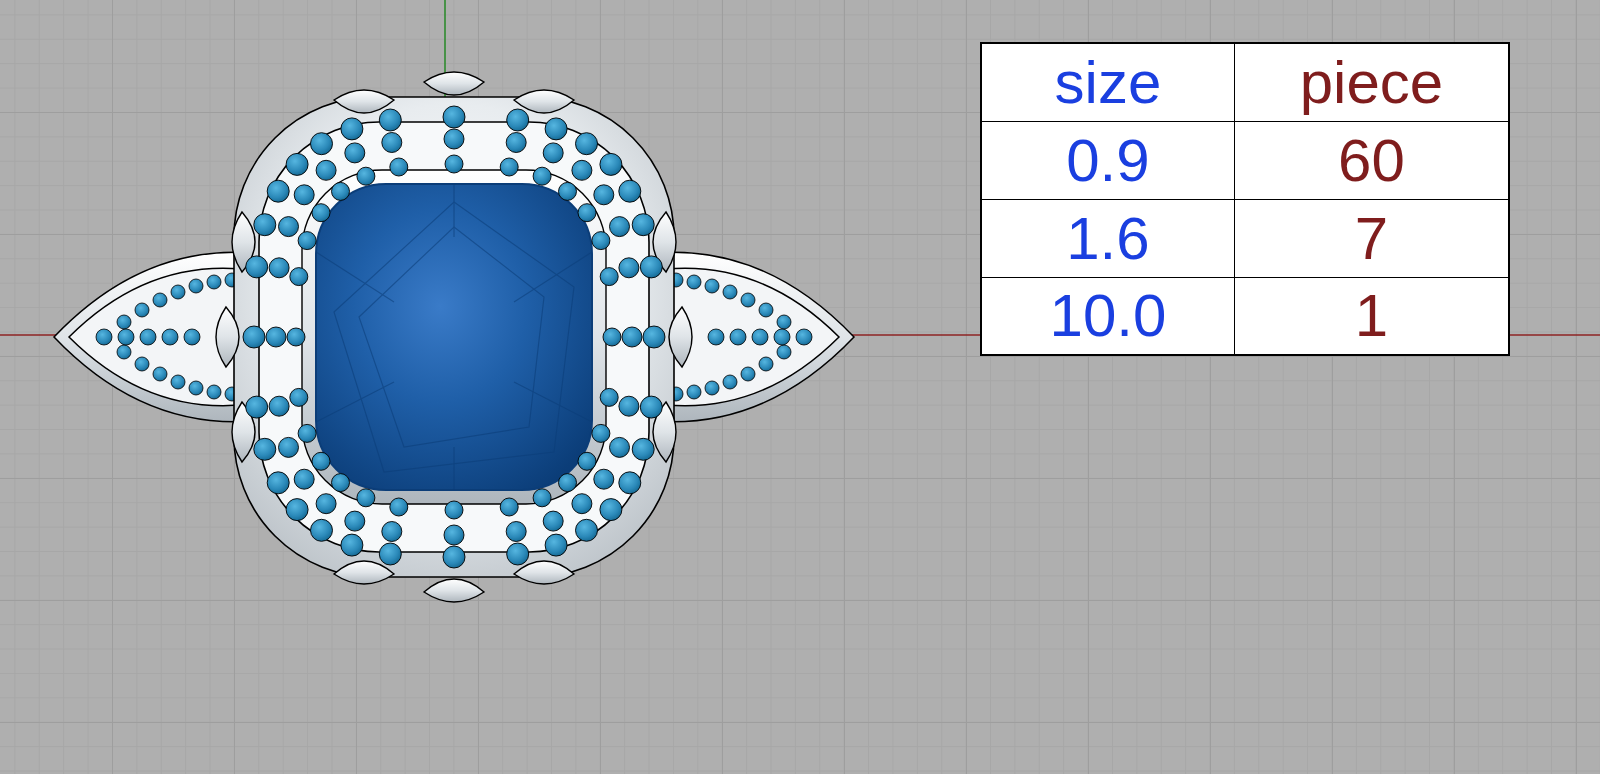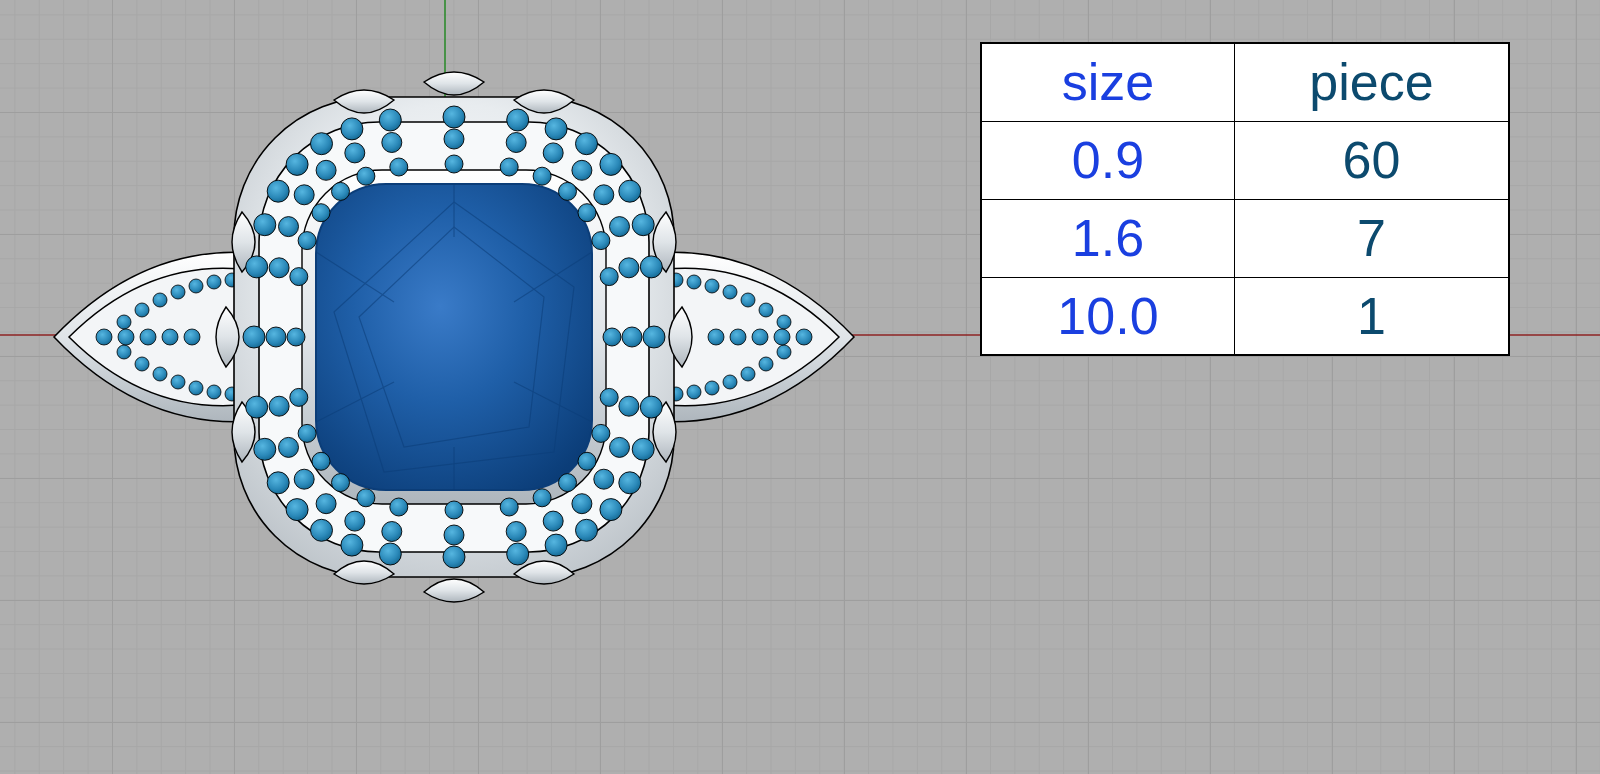--- a/index.html
+++ b/index.html
@@ -56,29 +56,29 @@
       right: 90px;
       top: 42px;
       width: 530px;
       border-collapse: collapse;
       background: #fff;
       border: 2px solid #000;
     }
     .tbl th, .tbl td {
       border: 1px solid #000;
       height: 78px;
-      font-size: 52px;
+      font-size: 60px;
       font-weight: 400;
       text-align: center;
       vertical-align: middle;
       padding: 0 8px;
     }
     .tbl th:first-child, .tbl td:first-child { width: 48%; }
     .col-size { color: #1a3fe0; }
-    .col-piece { color: #0c4a6e; }
+    .col-piece { color: #7f1d1d; }
   </style>
 </head>
 <body>
 
 <div class="grid"></div>
 <div class="axis-x"></div>
 <div class="axis-y"></div>
 
 <div class="ring-wrap">
   <svg class="ring-svg" viewBox="0 0 840 570">

